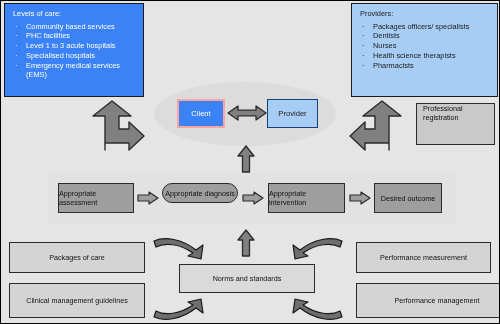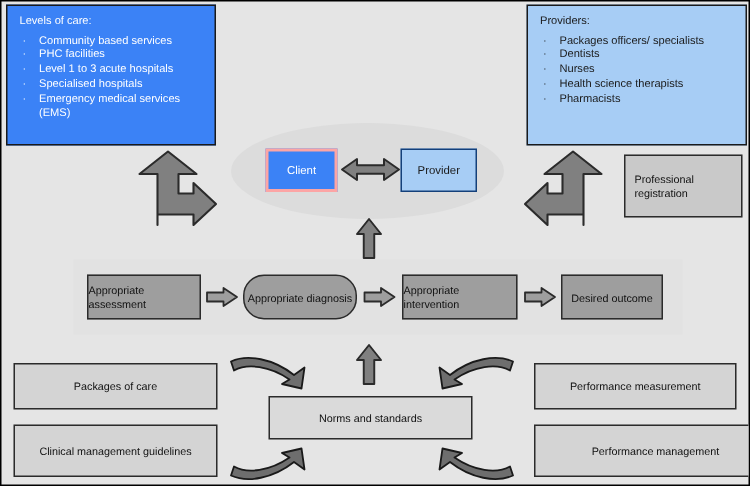--- a/index.html
+++ b/index.html
@@ -115,21 +115,20 @@
     display: flex;
     align-items: center;
     justify-content: center;
     font-size: 7.2px;
     color: #111111;
   }
   .prof-box {
     background: #c9c9c9;
     border: 1px solid #2b2b2b;
     display: flex;
-    align-items: center;
     justify-content: flex-start;
     padding-left: 6px;
     text-align: left;
     font-size: 7.2px;
     line-height: 1.3;
     color: #111111;
   }
   svg { display: block; overflow: visible; }
 </style>
 </head>
@@ -201,21 +200,21 @@
 
   <div class="abs proc-box" style="left:57px; top:182px; width:76px; height:30px;">
     <span>Appropriate assessment</span>
   </div>
   <div class="abs" style="left:136px; top:190px; width:22px; height:14px;">
     <svg width="22" height="14" viewBox="0 0 22 14">
       <polygon points="1,4 12,4 12,1 21,7 12,13 12,10 1,10" fill="#9e9e9e" stroke="#2b2b2b" stroke-width="1.2" stroke-linejoin="round"></polygon>
     </svg>
   </div>
 
-  <div class="abs proc-box" style="left:161px; top:182px; width:76px; height:30px;border-radius:14px;">
+  <div class="abs proc-box" style="left:161px; top:182px; width:76px; height:20px;border-radius:14px;">
     <span>Appropriate diagnosis</span>
   </div>
   <div class="abs" style="left:241px; top:190px; width:22px; height:14px;">
     <svg width="22" height="14" viewBox="0 0 22 14">
       <polygon points="1,4 12,4 12,1 21,7 12,13 12,10 1,10" fill="#9e9e9e" stroke="#2b2b2b" stroke-width="1.2" stroke-linejoin="round"></polygon>
     </svg>
   </div>
 
   <div class="abs proc-box" style="left:267px; top:182px; width:77px; height:30px;">
     <span>Appropriate intervention</span>

